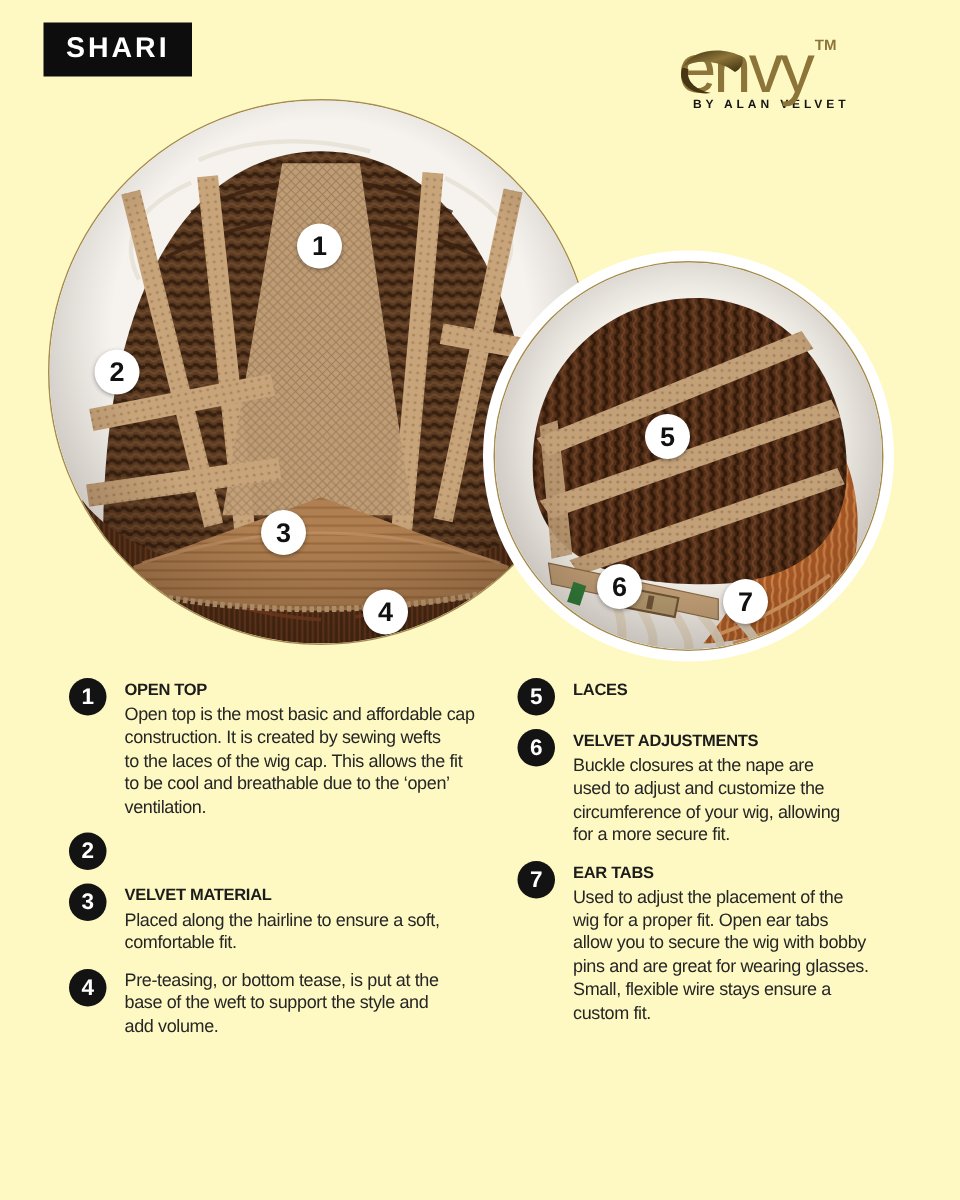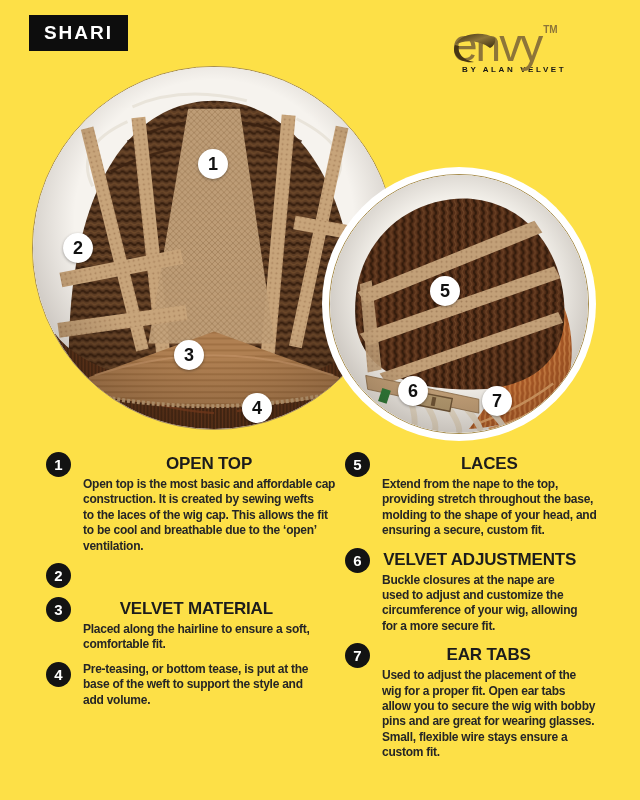--- a/index.html
+++ b/index.html
@@ -1,21 +1,21 @@
 <!DOCTYPE html>
 <html><head>
 <meta charset="utf-8">
 <style>
   * { margin: 0; padding: 0; box-sizing: border-box; }
   html, body { background: #ffffff; }
   .page {
     position: relative;
     width: 640px;
     height: 800px;
-    background: #fde047;
+    background: #fef9c3;
     overflow: hidden;
     font-family: "Liberation Sans", sans-serif;
     color: #232323;
   }
 
   
   .product-badge {
     position: absolute; left: 29px; top: 15px;
     width: 99px; height: 36px;
     background: #0d0d0d; color: #ffffff;
@@ -59,26 +59,26 @@
   .col { position: absolute; top: 452px; }
   .col-left  { left: 46px;  width: 300px; }
   .col-right { left: 345px; width: 280px; }
   .feature { display: flex; gap: 12px; margin-bottom: 9px; }
   .fbadge {
     flex: none; width: 25px; height: 25px; border-radius: 50%;
     background: #131313; color: #ffffff;
     font-size: 15px; font-weight: 700; text-align: center; line-height: 25px;
   }
   .ftext h3 {
-    font-size: 17px; font-weight: 700; color: #1c1c1c;
-    letter-spacing: -0.2px; margin: 2px 0 3px 0; white-space: nowrap; text-align: center;
+    font-size: 11px; font-weight: 700; color: #1c1c1c;
+    letter-spacing: -0.2px; margin: 2px 0 3px 0; white-space: nowrap;
   }
   .ftext p {
     font-size: 12px; line-height: 15.4px; letter-spacing: -0.25px;
-    color: #262626; white-space: pre; font-weight: bold;
+    color: #262626; white-space: pre;
   }
 </style>
 </head>
 <body>
 
 <div class="page">
 
   <div class="product-badge">
     <span>SHARI</span>
   </div>
@@ -259,24 +259,20 @@
 add volume.</p>
       </div>
     </div>
   </div>
 
   <div class="col col-right">
     <div class="feature">
       <span class="fbadge">5</span>
       <div class="ftext">
         <h3>LACES</h3>
-        <p>Extend from the nape to the top,
-providing stretch throughout the base,
-molding to the shape of your head, and
-ensuring a secure, custom fit.</p>
       </div>
     </div>
     <div class="feature">
       <span class="fbadge">6</span>
       <div class="ftext">
         <h3>VELVET ADJUSTMENTS</h3>
         <p>Buckle closures at the nape are
 used to adjust and customize the
 circumference of your wig, allowing
 for a more secure fit.</p>

